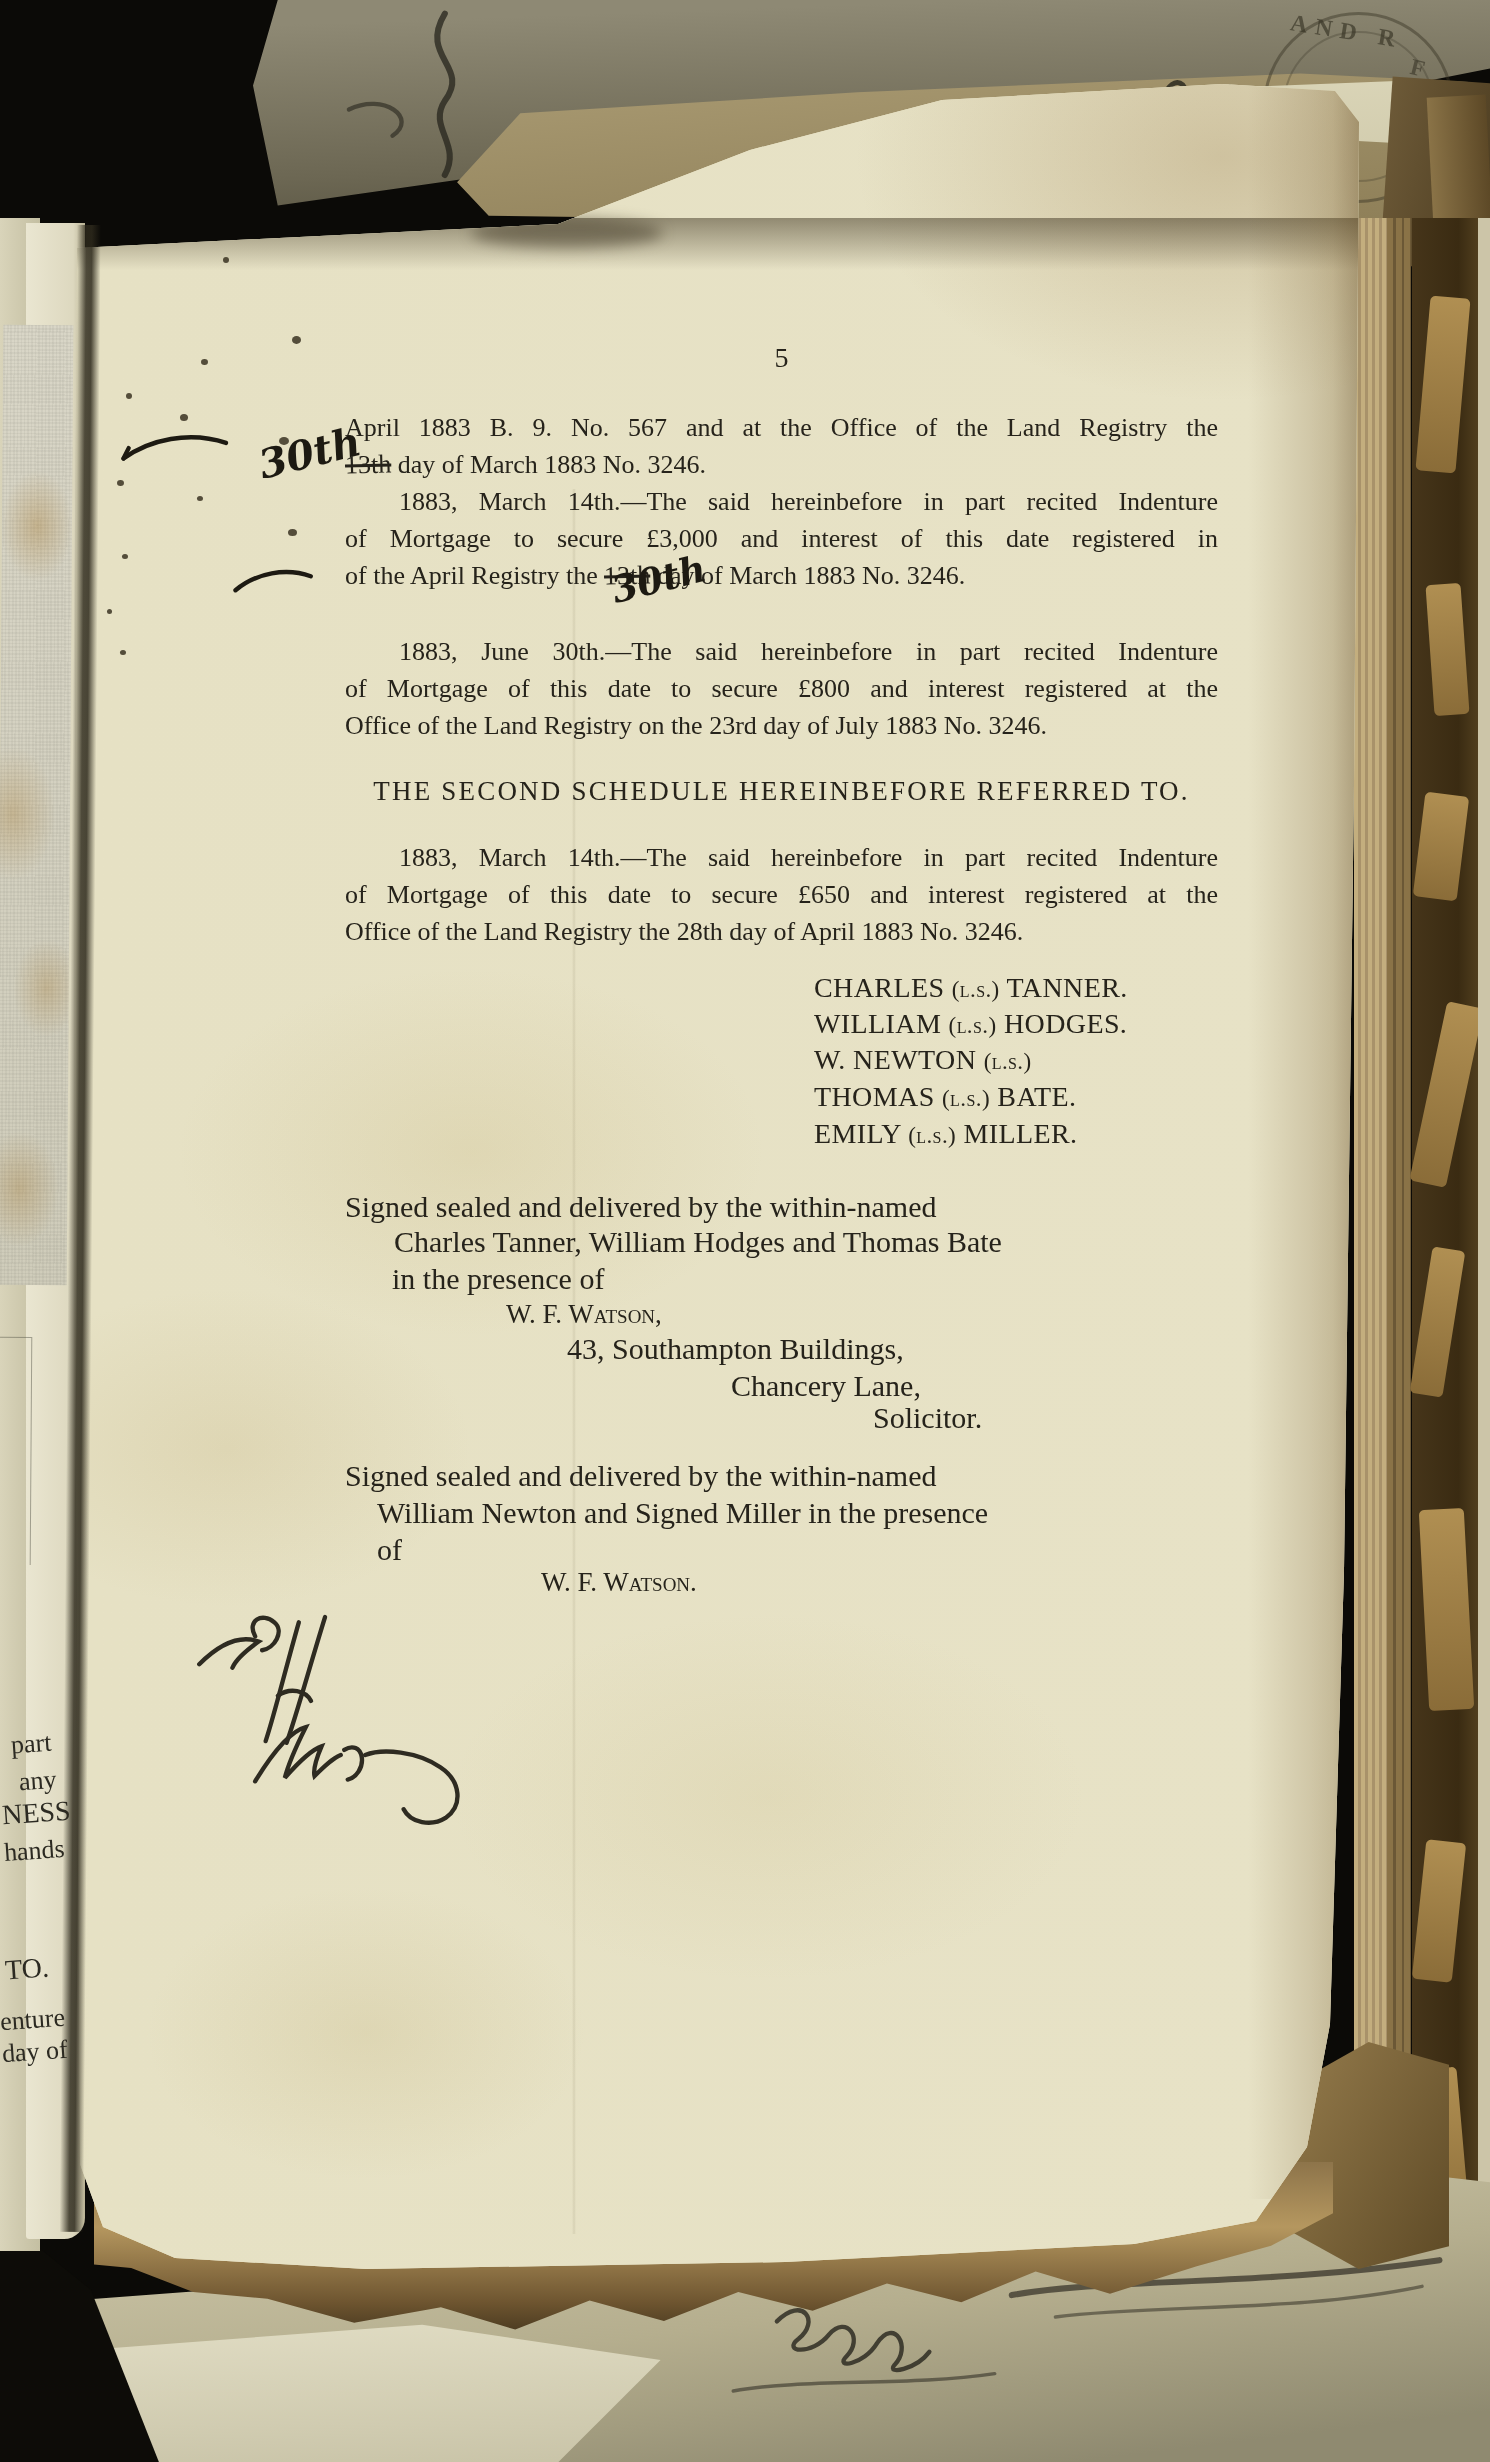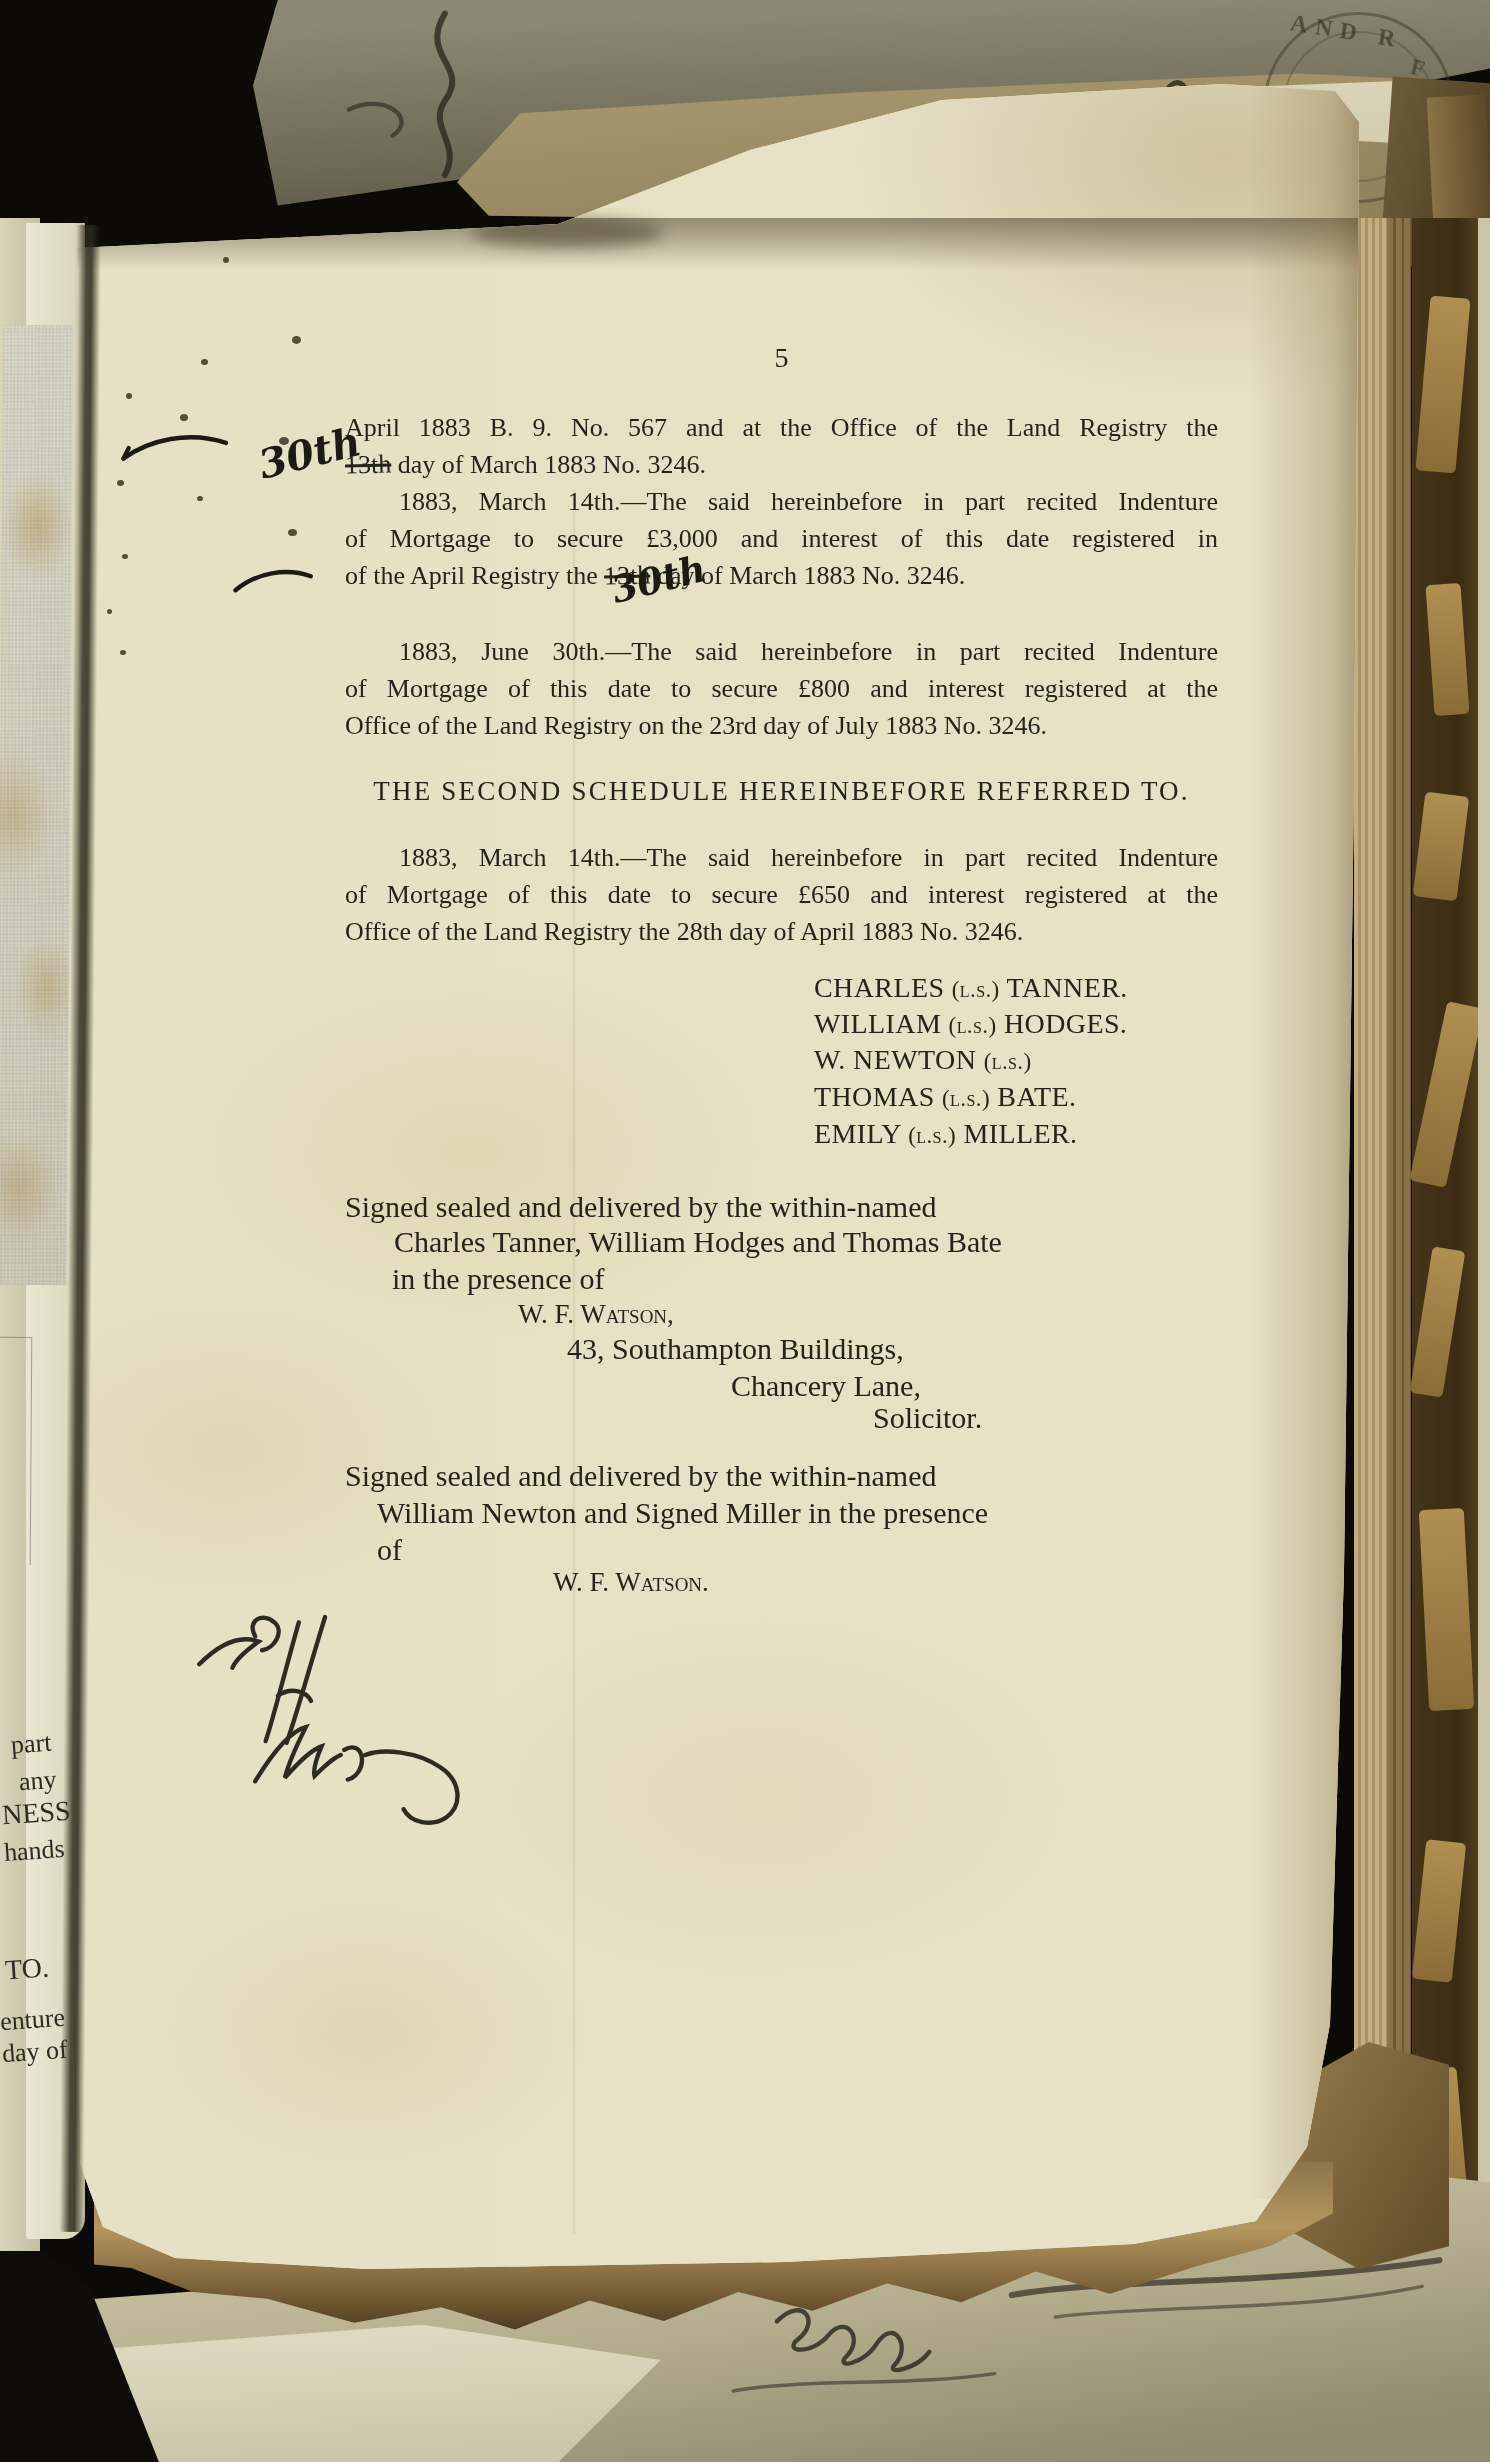--- a/index.html
+++ b/index.html
@@ -104,21 +104,21 @@
   .page-crease{left:572px;top:489px;width:4.4px;height:1745px;
     background:linear-gradient(90deg,transparent,rgba(120,110,80,.14),transparent);}
   .speck{position:absolute;background:#3a3322;border-radius:50%;opacity:.85;}
 
   
   .para{position:absolute;left:345px;width:873px;font-size:26px;line-height:37px;}
   .line{display:block;height:37px;white-space:nowrap;}
   .j{white-space:normal;text-align:justify;text-align-last:justify;}
   .ind{text-indent:54px;}
   .struck{text-decoration:line-through;text-decoration-thickness:2.6px;display:inline-block;transform:rotate(-1.5deg);}
-  .sc{font-variant:small-caps;margin-left:12px;}
+  .sc{font-variant:small-caps;}
   .page-num{left:345px;top:342px;width:873px;text-align:center;font-size:28px;}
   .heading{left:345px;top:776px;width:873px;text-align:center;font-size:27px;letter-spacing:2.2px;}
   .sig-row{position:absolute;left:814px;font-size:28px;white-space:nowrap;letter-spacing:0.4px;}
   .seal{font-variant:small-caps;font-size:23px;}
   .att-line{position:absolute;font-size:30px;white-space:nowrap;}
   .note{position:absolute;font-family:"DejaVu Serif",serif;font-style:italic;font-weight:bold;
         color:#1d1a12;transform:rotate(-14deg);}
   svg{position:absolute;overflow:visible;}
 </style>
 </head>

